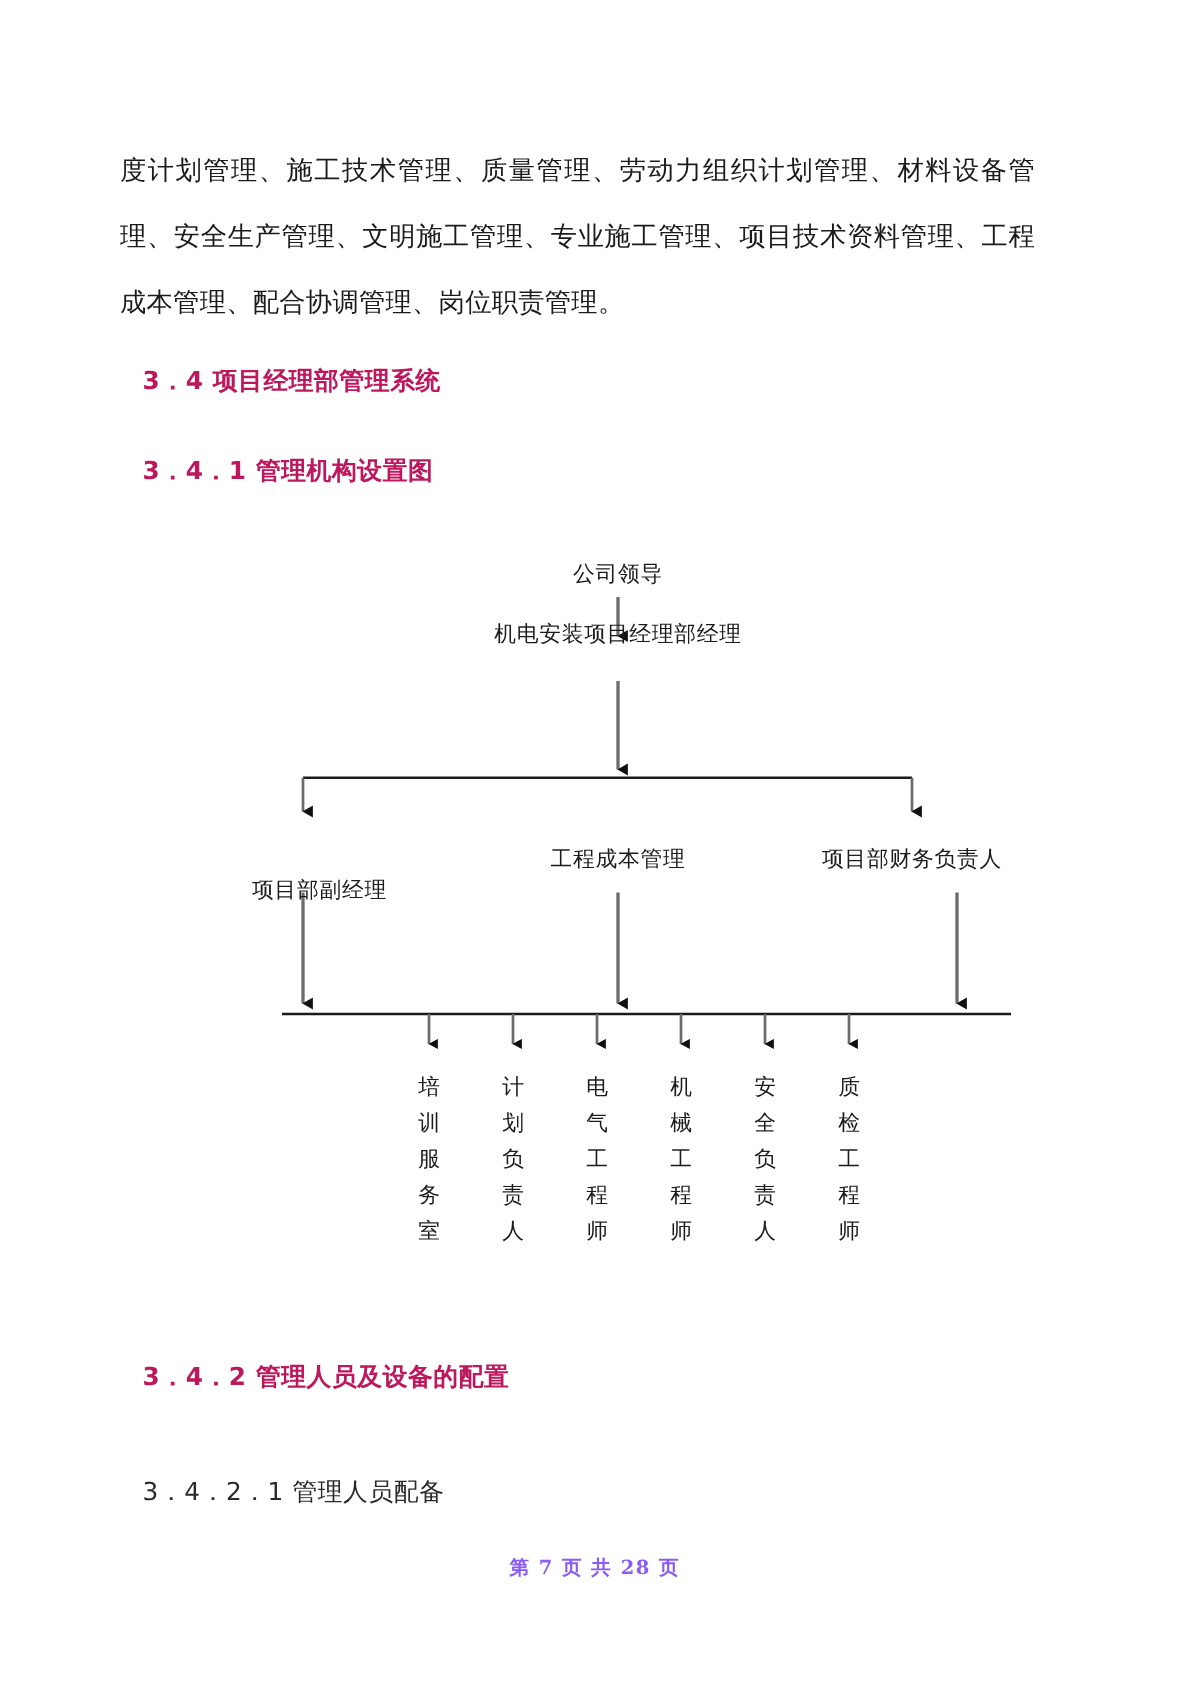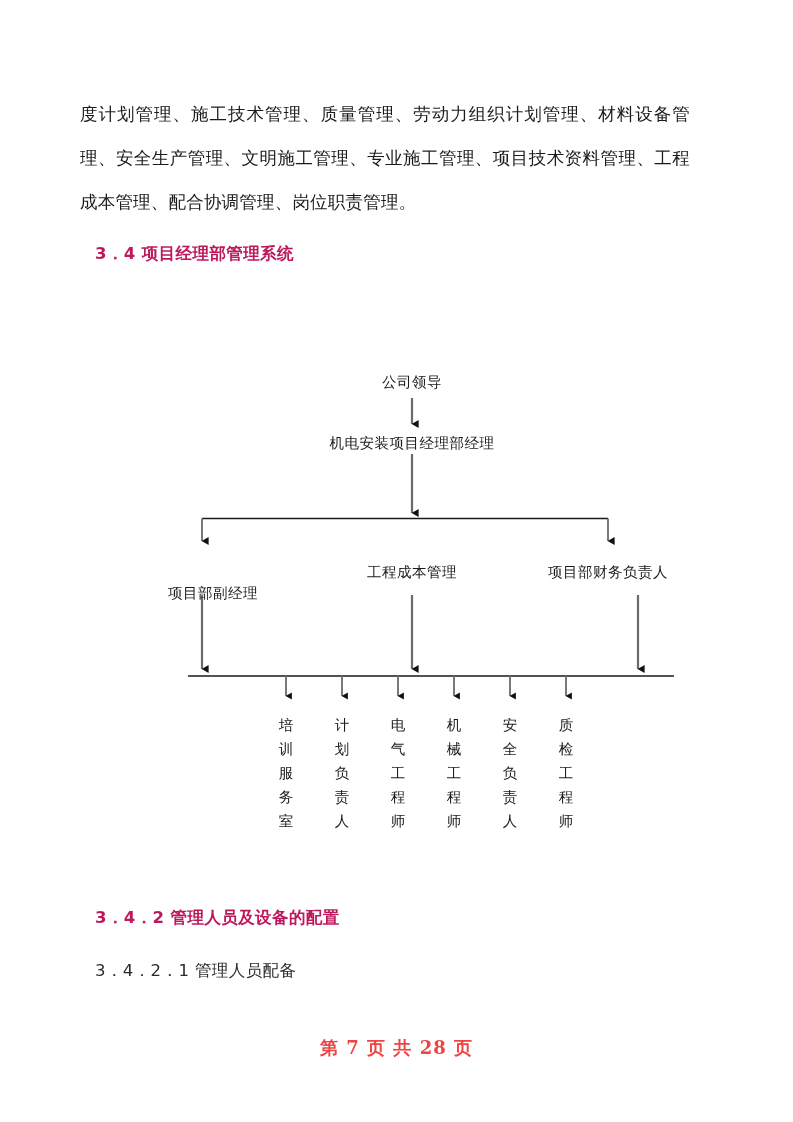--- a/index.html
+++ b/index.html
@@ -43,20 +43,21 @@
     font-family: "DejaVu Sans", "Liberation Sans", sans-serif;
     font-size: 16.5px;
     font-weight: bold;
     color: #be185d;
     letter-spacing: 0.4px;
     white-space: nowrap;
   }
   .heading.light {
     font-weight: normal;
     color: #2a2a2a;
+    margin-top: 24px;
   }
 
   #h-34   { top: 243px; }
   #h-341  { top: 303px; }
   #h-342  { top: 907px; }
   #h-3421 { top: 960px; }
 
   
   .chart {
     position: absolute;
@@ -96,35 +97,36 @@
   .vnode span { display: block; }
 
   
   .footer {
     position: absolute;
     left: 0;
     top: 1036px;
     width: 793px;
     text-align: center;
     font-family: "DejaVu Serif", "Liberation Serif", serif;
-    font-size: 18px;
+    font-size: 13px;
     font-weight: bold;
-    color: #ef4444;
+    color: #8b5cf6;
     letter-spacing: 1px;
   }
 </style>
 </head>
 <body>
 
 <div class="page">
 
   <div class="para">度计划管理、施工技术管理、质量管理、劳动力组织计划管理、材料设备管理、安全生产管理、文明施工管理、专业施工管理、项目技术资料管理、工程成本管理、配合协调管理、岗位职责管理。</div>
 
   <div class="heading" id="h-34">3．4 项目经理部管理系统</div>
 
+  <div class="heading" id="h-341">3．4．1 管理机构设置图</div>
 
   <div class="heading" id="h-342">3．4．2 管理人员及设备的配置</div>
 
   <div class="heading light" id="h-3421">3．4．2．1 管理人员配备</div>
 
   <div class="chart">
 
     <svg viewBox="0 0 793 480">
       <defs>
         <marker id="ah" markerWidth="9" markerHeight="9" refX="4.2" refY="7.2" orient="auto" markerUnits="userSpaceOnUse">
@@ -152,21 +154,21 @@
       <line x1="286" y1="321" x2="286" y2="341" stroke="#6b6b6b" stroke-width="1.8" marker-end="url(#ah-sm)"></line>
       <line x1="342" y1="321" x2="342" y2="341" stroke="#6b6b6b" stroke-width="1.8" marker-end="url(#ah-sm)"></line>
       <line x1="398" y1="321" x2="398" y2="341" stroke="#6b6b6b" stroke-width="1.8" marker-end="url(#ah-sm)"></line>
       <line x1="454" y1="321" x2="454" y2="341" stroke="#6b6b6b" stroke-width="1.8" marker-end="url(#ah-sm)"></line>
       <line x1="510" y1="321" x2="510" y2="341" stroke="#6b6b6b" stroke-width="1.8" marker-end="url(#ah-sm)"></line>
       <line x1="566" y1="321" x2="566" y2="341" stroke="#6b6b6b" stroke-width="1.8" marker-end="url(#ah-sm)"></line>
     </svg>
 
     <div class="node" style="left:412px; top:18px;">公司领导</div>
 
-    <div class="node" style="left:412px; top:79px;">机电安装项目经理部经理</div>
+    <div class="node" style="left:412px; top:58px;">机电安装项目经理部经理</div>
 
     <div class="node" style="left:213px; top:208px;margin-top:21px;">项目部副经理</div>
     <div class="node" style="left:412px; top:208px;">工程成本管理</div>
     <div class="node" style="left:608px; top:208px;">项目部财务负责人</div>
 
     <div class="vnode" style="left:286px; top:358px;">
       <span>培</span>
       <span>训</span>
       <span>服</span>
       <span>务</span>

